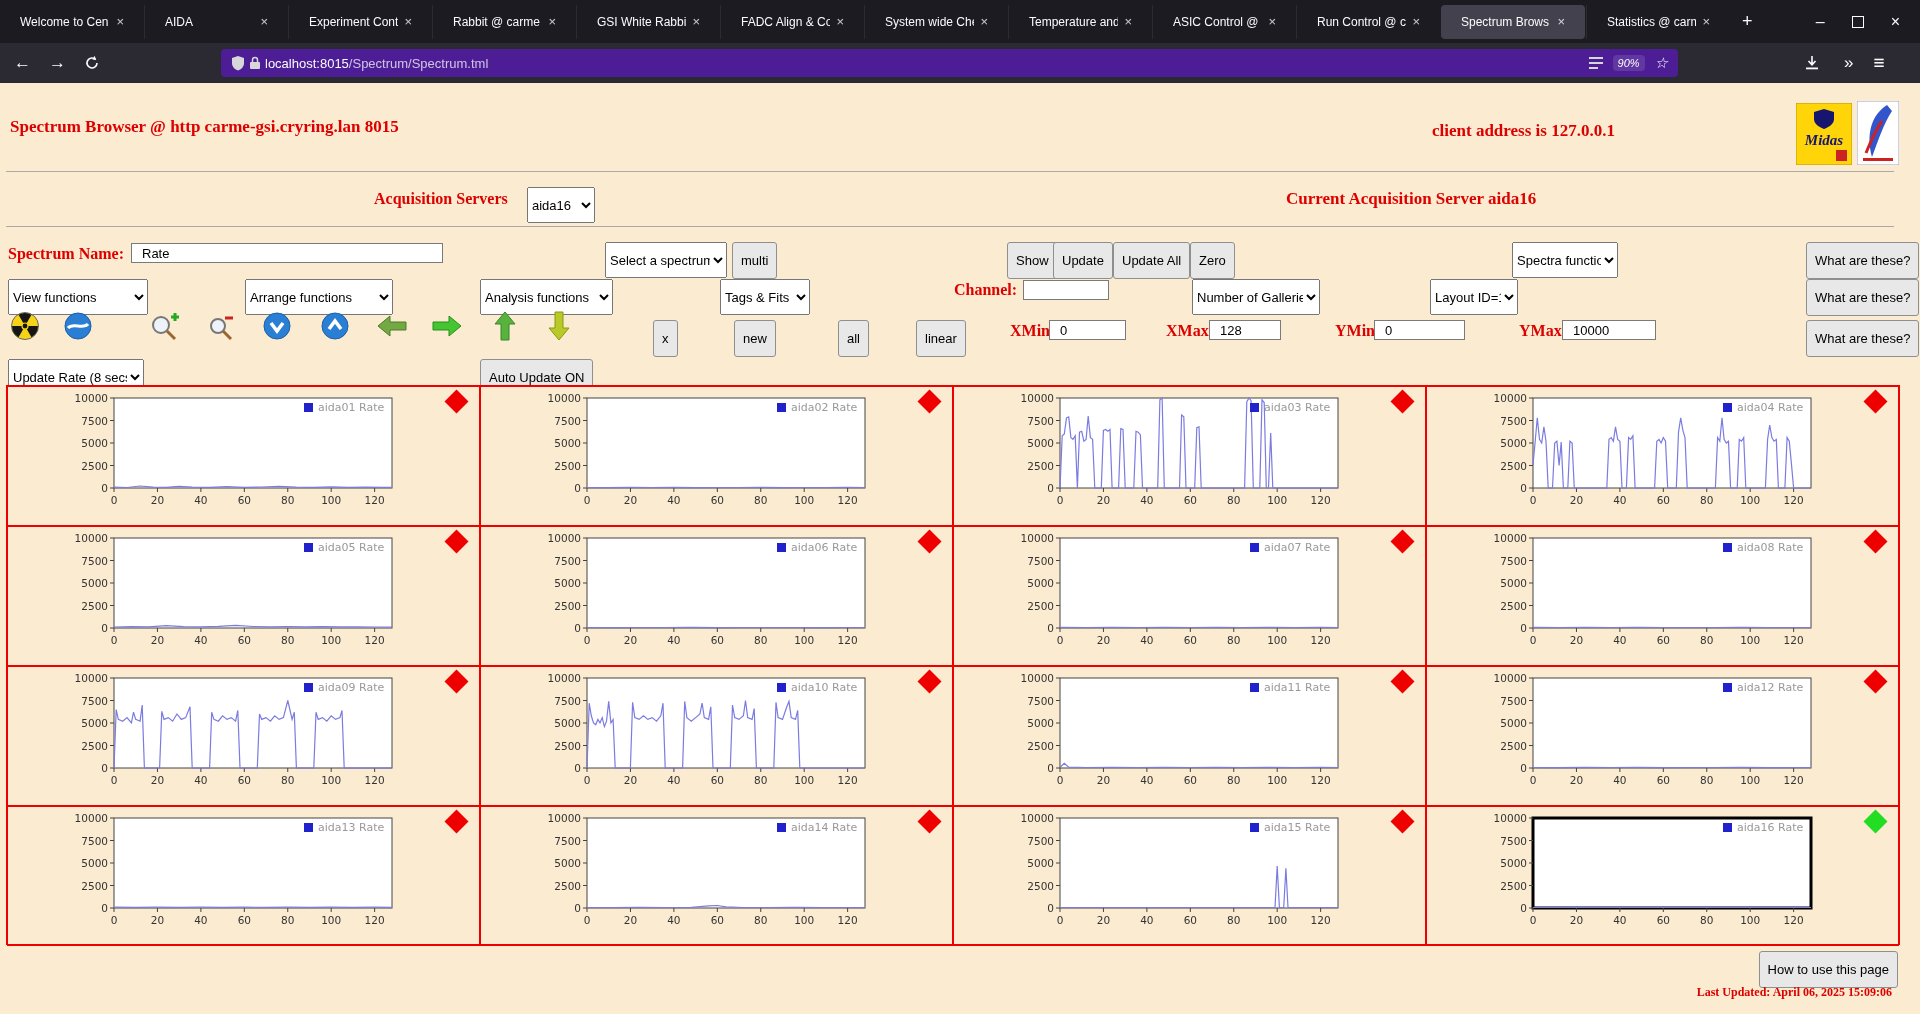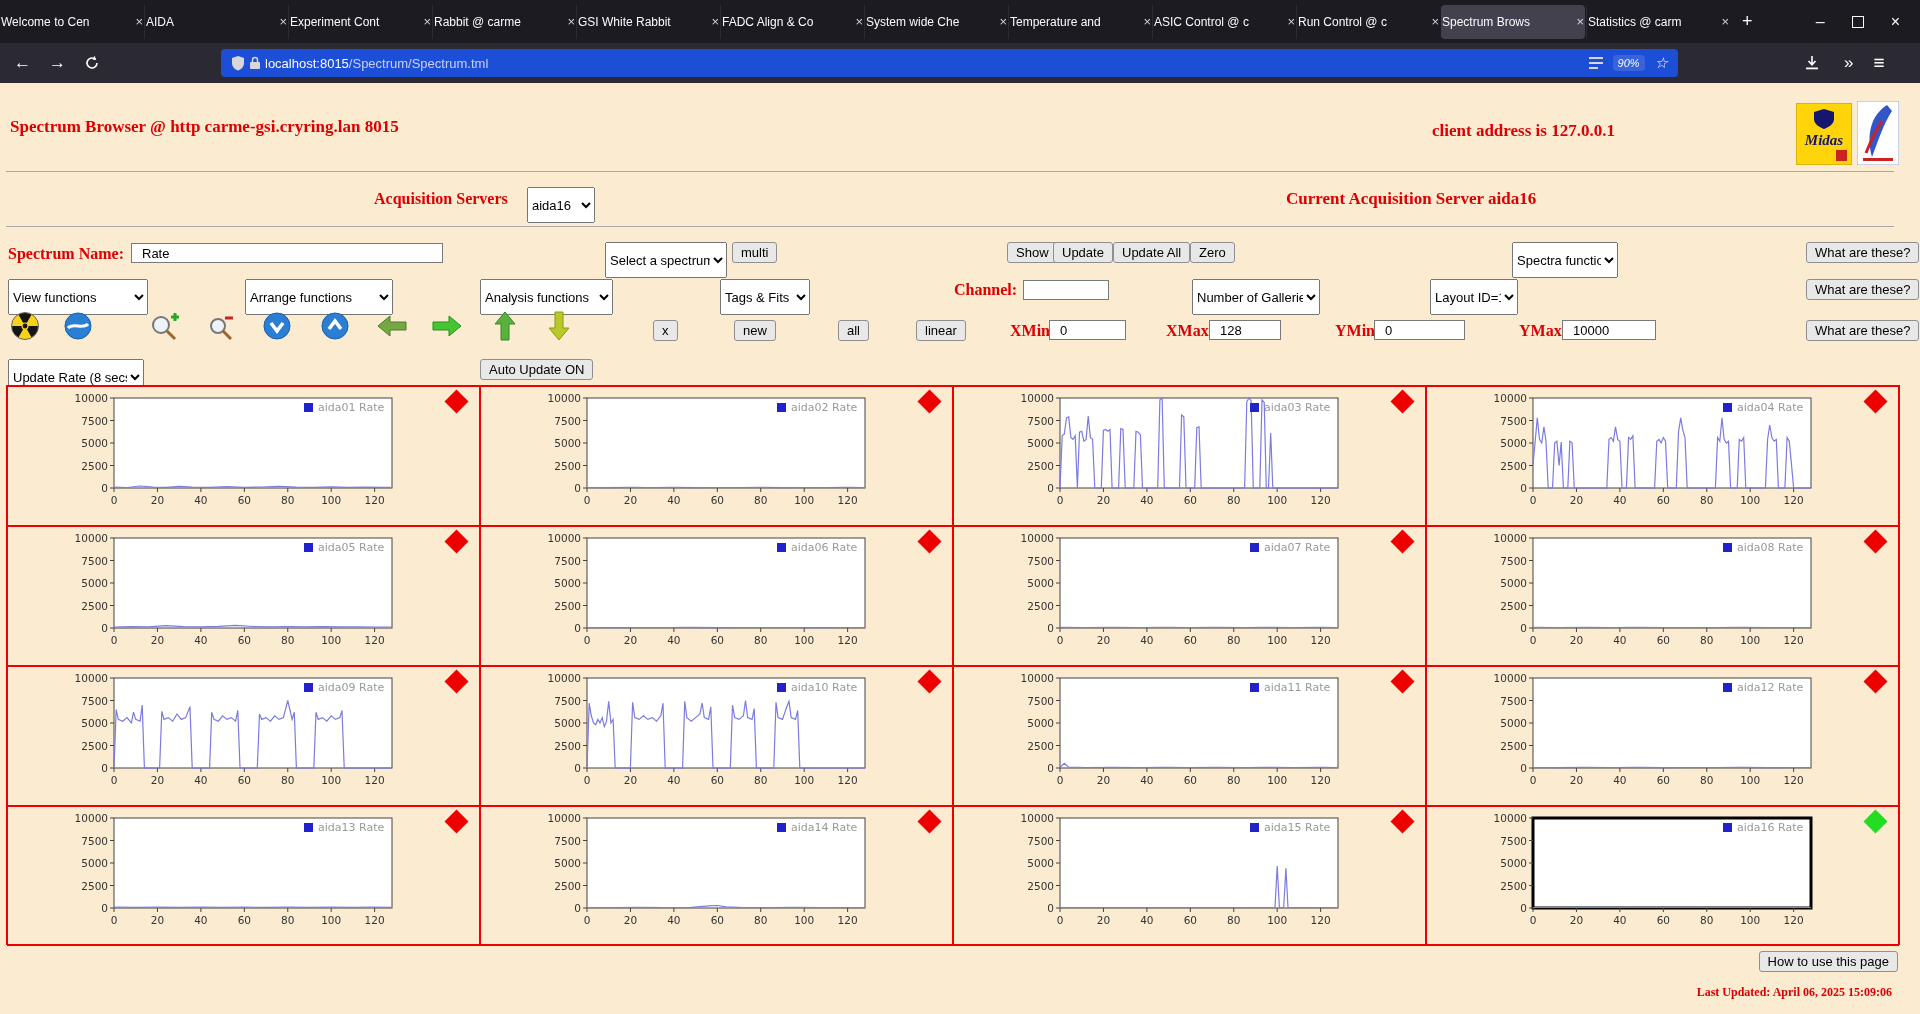--- a/index.html
+++ b/index.html
@@ -2,48 +2,48 @@
 <html><head>
 <meta charset="utf-8">
 <style>
   html,body{margin:0;padding:0;width:1920px;height:1014px;overflow:hidden;
     font-family:"Liberation Sans",sans-serif;background:#fbebd0;}
   .abs{position:absolute;}
   
   #tabbar{position:absolute;top:0;left:0;width:1920px;height:43px;background:#1c1b22;
     display:flex;align-items:center;}
   #tab-strip{display:flex;align-items:center;height:100%;}
-  .tab{width:144px;height:34px;display:flex;align-items:center;padding:0 1px;box-sizing:border-box;
+  .tab{width:144px;height:34px;display:flex;align-items:center;padding:0 20px;box-sizing:border-box;
     color:#fbfbfe;font-size:12px;cursor:default;}
   .tab+.tab{border-left:1px solid rgba(255,255,255,0.07);}
   .tab.active{background:#42414d;border-radius:4px;border-left:none;margin:0 1px;}
   .tab-label{flex:1;overflow:hidden;white-space:nowrap;}
   .tab-close{margin-left:6px;opacity:.8;font-size:13px;}
   .newtab{color:#fbfbfe;font-size:18px;padding:0 12px;}
   .wincontrols{margin-left:auto;display:flex;align-items:center;gap:27px;padding-right:20px;color:#fbfbfe;}
   .maxbox{width:10px;height:10px;border:1.5px solid #fbfbfe;display:inline-block;}
   #navbar{position:absolute;top:43px;left:0;width:1920px;height:40px;background:#2b2a33;
     display:flex;align-items:center;color:#fbfbfe;}
   .navic{font-size:17px;color:#fbfbfe;}
-  #urlbar{height:28px;background:#1d4ed8;border-radius:4px;display:flex;align-items:center;
+  #urlbar{height:28px;background:#4c1d95;border-radius:4px;display:flex;align-items:center;
     padding:0 10px;box-sizing:border-box;gap:4px;font-size:13px;}
   .urlhost{color:#fbfbfe;}
   .urlpath{color:#fbfbfe;opacity:.75;}
   .urlright{margin-left:auto;display:flex;align-items:center;gap:10px;font-style:italic;}
   .zoombadge{font-size:11px;background:rgba(255,255,255,.12);border-radius:4px;padding:2px 5px;}
   
   #page{position:absolute;top:83px;left:0;width:1920px;height:931px;background:#fbebd0;}
   .red{color:#dd0000;font-family:"Liberation Serif",serif;font-weight:bold;font-size:16px;}
   .title{font-size:17px;}
   .hr{left:6px;width:1888px;border-top:1px solid #a9a9a9;height:0;}
   .psel{font:13px "Liberation Sans",sans-serif;height:36px;}
   .pinput{font:13px "Liberation Sans",sans-serif;height:18px;border:1px solid #7a7a7a;
     background:#fff;padding:0 10px;}
   .pbtn{font:13px "Liberation Sans",sans-serif;background:#e8e8e8;border:1px solid #8f8f8f;
-    border-radius:3px;padding:2px 8px;color:#000;}
+    border-radius:3px;padding:10px 8px;color:#000;}
   
   #gallery-grid{position:absolute;left:6px;top:302px;width:1894px;height:560px;
     display:grid;grid-template-columns:repeat(4,1fr);grid-template-rows:repeat(4,140px);
     border:1px solid #ee0000;box-sizing:border-box;background:#fbebd0;}
   .cell{position:relative;border:1px solid #ee0000;box-sizing:border-box;overflow:hidden;}
   .chart{margin:4px 0 0 56px;display:block;}
   .tick{font:10.5px "DejaVu Sans",sans-serif;fill:#333;}
   .legend{font:11px "DejaVu Sans",sans-serif;fill:#999;}
   .diamond{position:absolute;width:17px;height:17px;right:14px;top:6px;transform:rotate(45deg);}
   #log-buttons{display:flex;gap:6px;}

